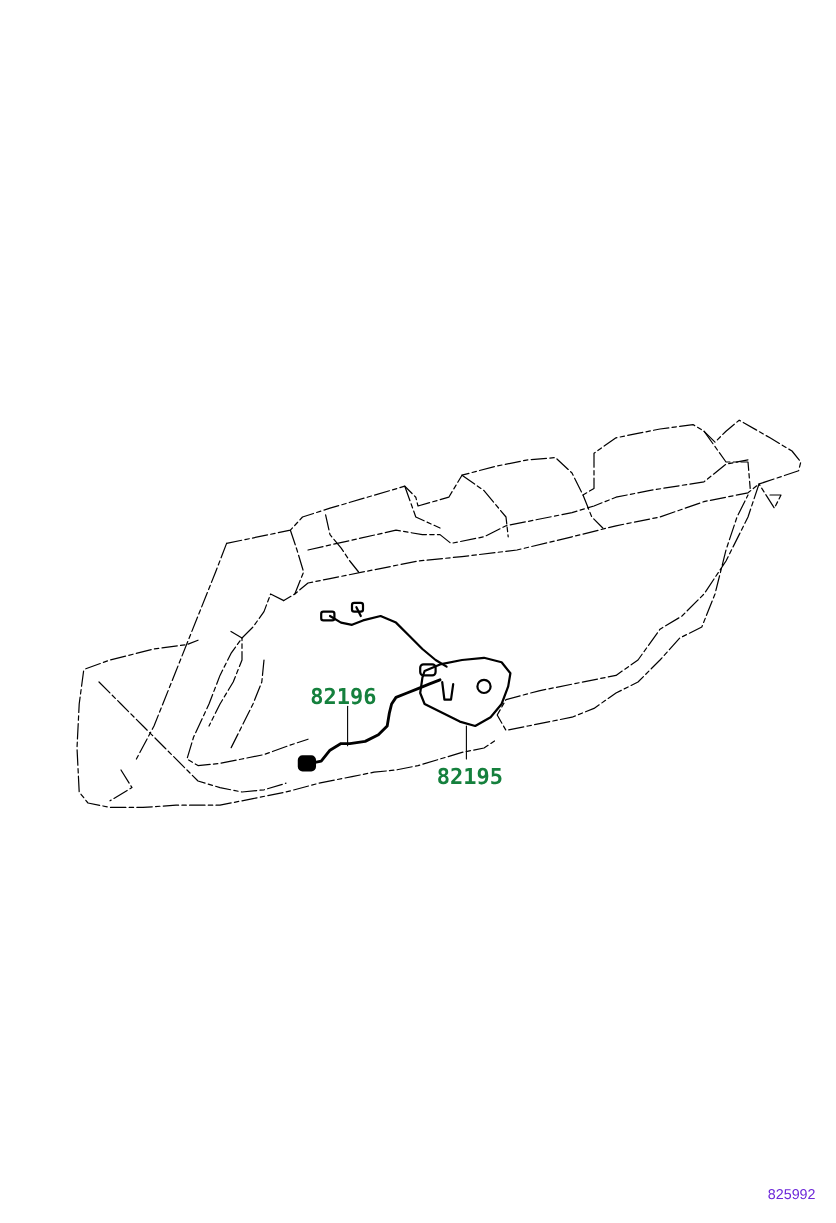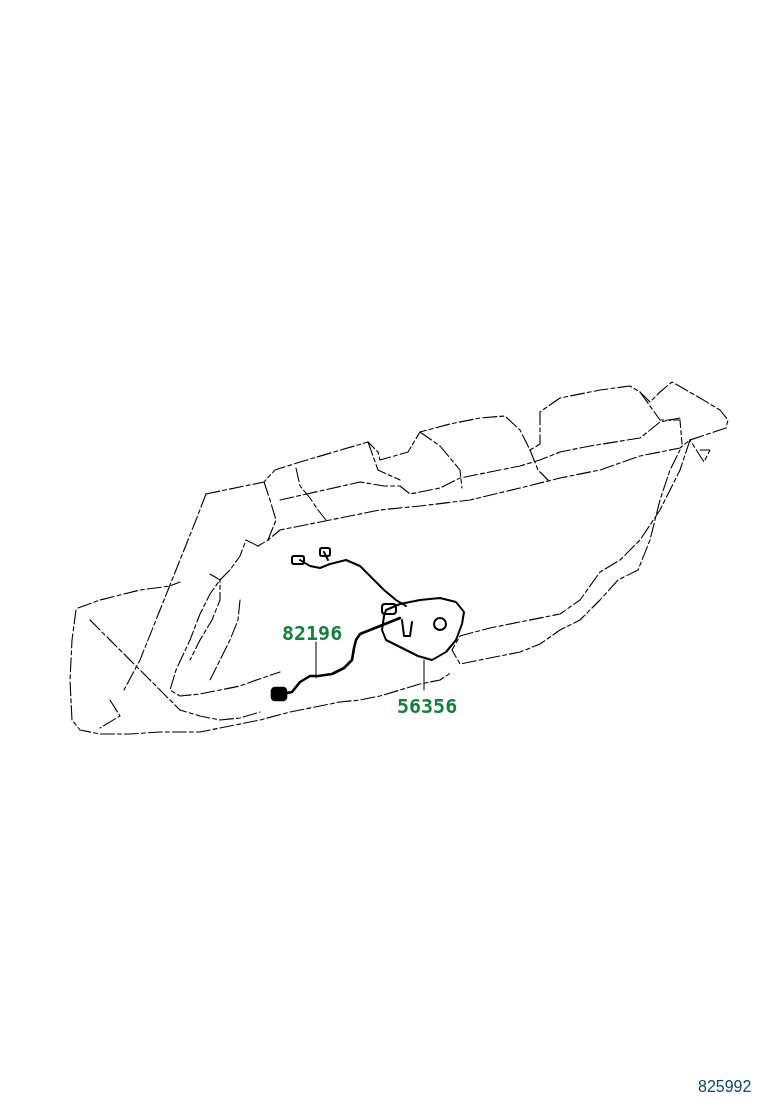--- a/index.html
+++ b/index.html
@@ -1,19 +1,19 @@
 <!DOCTYPE html>
 <html><head>
 <meta charset="utf-8">
 <style>
   html, body { margin:0; padding:0; background:#ffffff; }
   body { width:760px; height:1112px; position:relative; overflow:hidden; font-family:"DejaVu Sans Mono", monospace; }
   #diagram { position:absolute; left:0; top:0; width:760px; height:1112px; }
   .lbl { position:absolute; font-family:"DejaVu Sans Mono", "Liberation Mono", monospace; font-weight:bold; font-size:20px; color:#15803d; letter-spacing:0px; }
-  .ref { position:absolute; font-family:"Liberation Sans", sans-serif; font-size:16px; color:#0c4a6e;text-align:right; }
+  .ref { position:absolute; font-family:"Liberation Sans", sans-serif; font-size:13px; color:#6d28d9;text-align:right; }
 </style>
 </head>
 <body>
 
 <svg id="diagram" viewBox="0 0 760 1112" xmlns="http://www.w3.org/2000/svg">
   <g fill="none" stroke="#000" stroke-width="1.1" stroke-linejoin="round" stroke-linecap="round">
 
     <g stroke-dasharray="14 3 4 3">
       <path d="M206,494 L264,482 L275,470 L300,462 L368,442 L378,452 L380,460 L408,452 L420,432 L450,424 L480,418 L505,416 L520,430 L530,450 L540,444 L540,412 L560,398 L600,390 L630,386 L640,392 L650,402 L660,392 L672,382 L700,398 L720,410 L728,420 L726,428 L690,440 L680,448 L640,456 L600,470 L560,478 L520,488 L470,500 L420,506 L380,510 L340,518 L300,526 L280,530 L268,540 L258,546"></path>
       <path d="M280,500 L360,482 L384,486 L400,486 L410,494 L440,488 L460,478 L520,466 L540,460 L560,452 L590,446 L640,438 L660,422 L680,418"></path>
@@ -58,14 +58,14 @@
     </g>
 
     <g stroke-width="1">
       <line x1="316" y1="642" x2="316" y2="678"></line>
       <line x1="424" y1="660" x2="424" y2="690"></line>
     </g>
   </g>
 </svg>
 
 <div class="lbl" style="left:282px; top:621px;">82196</div>
-<div class="lbl" style="left:397px; top:694px;">56356</div>
+<div class="lbl" style="left:397px; top:694px;">82195</div>
 <div class="ref" style="left:698px; top:1078px;">825992</div>
 
 </body></html>

